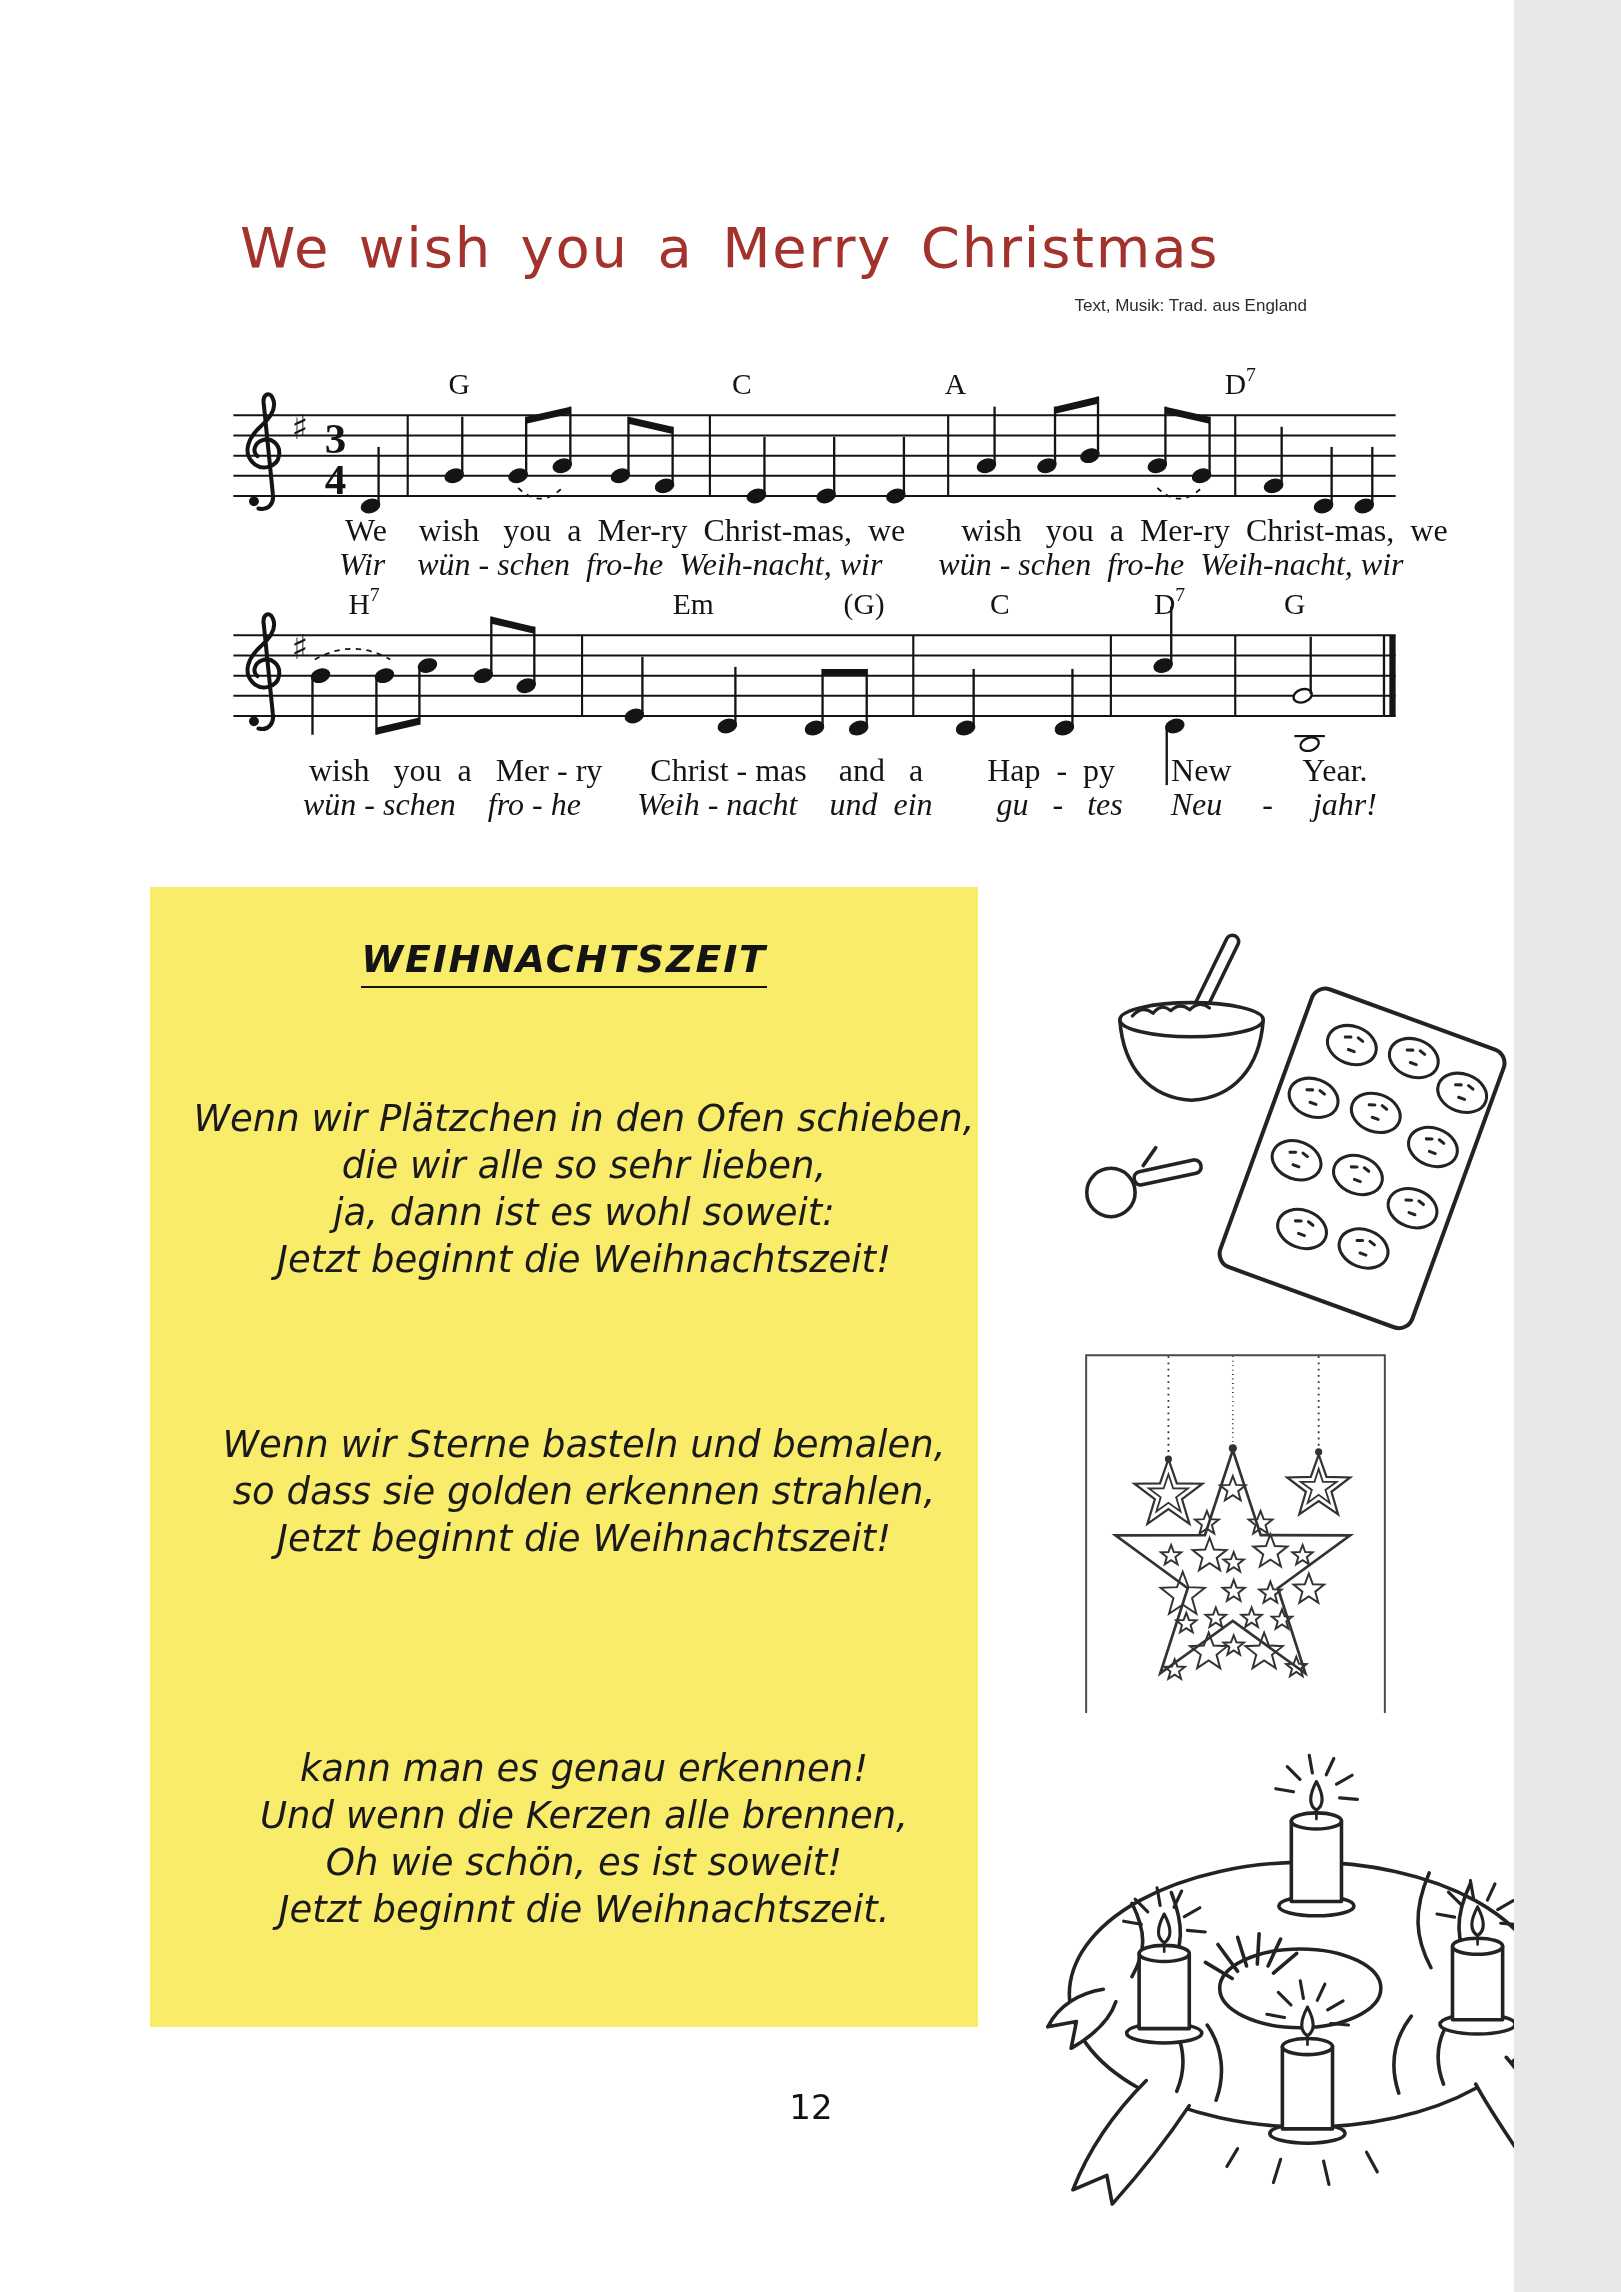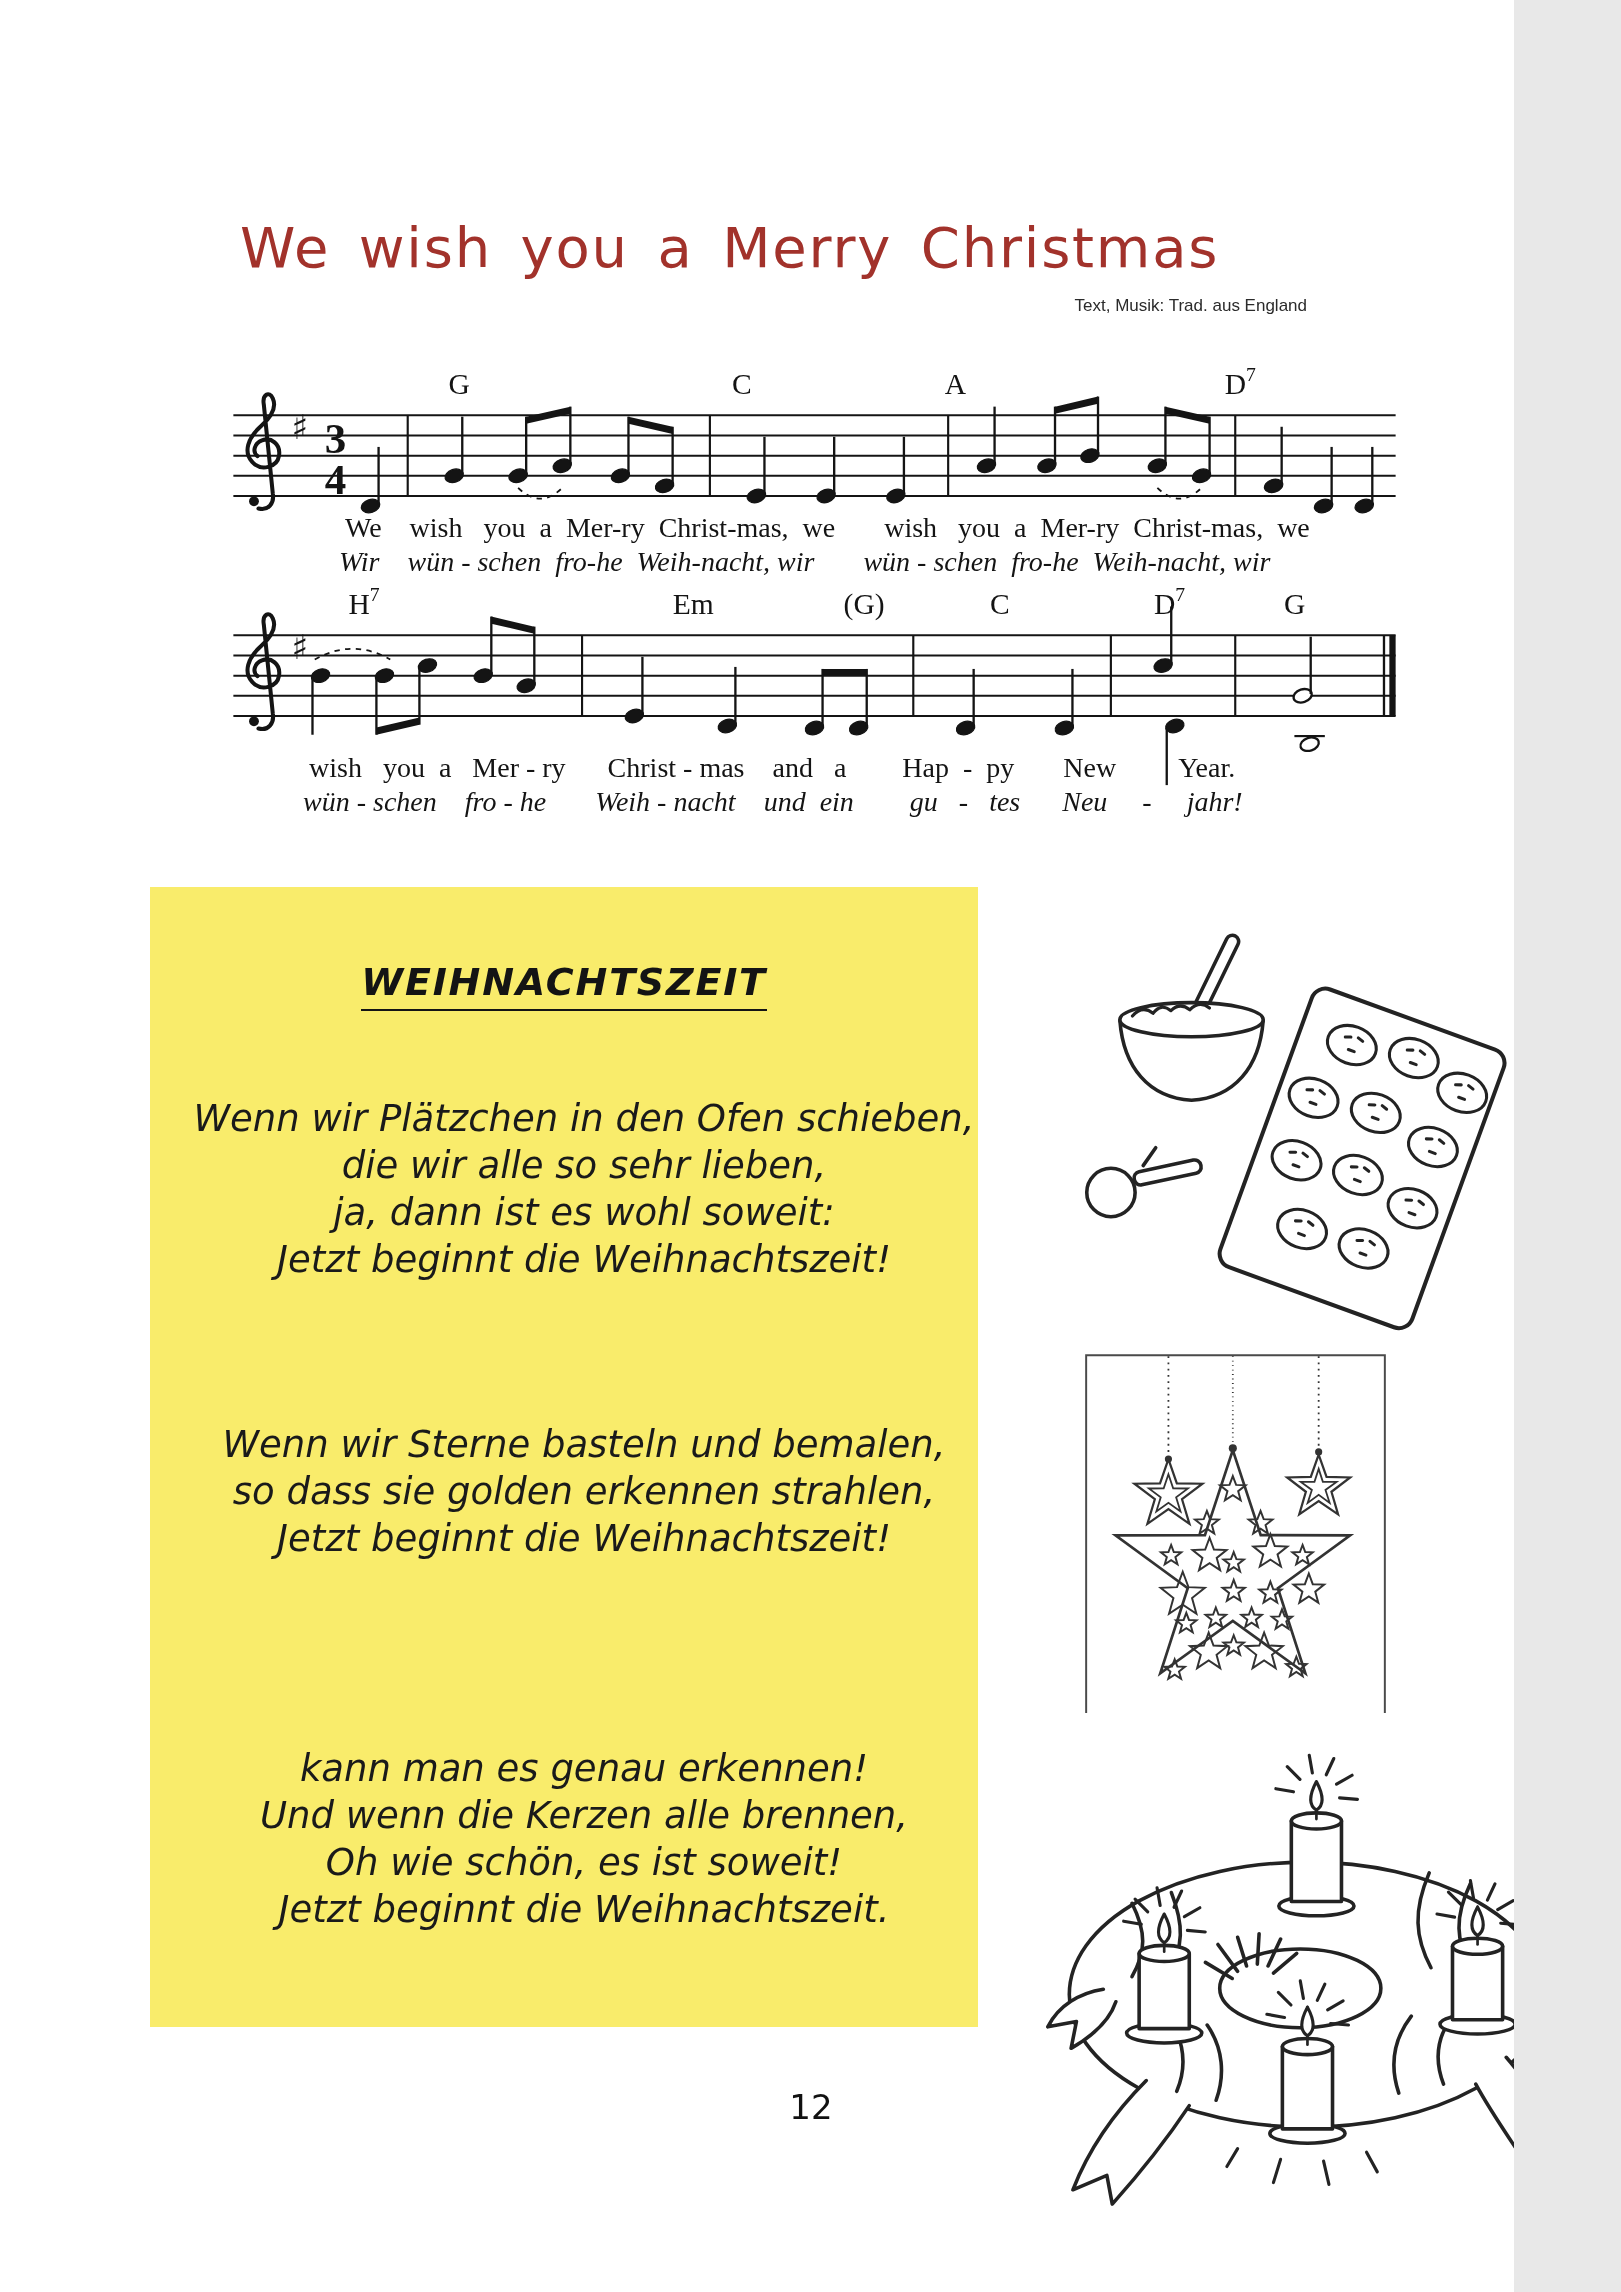--- a/index.html
+++ b/index.html
@@ -4,26 +4,26 @@
 <style>
   html,body{margin:0;padding:0;background:#e8e8e8;}
   .page{position:relative;width:1514px;height:2293px;background:#ffffff;overflow:hidden;
         font-family:"Liberation Sans",sans-serif;color:#141414;}
   .title{position:absolute;left:240px;top:215px;margin:0;font-family:"DejaVu Sans",sans-serif;
          font-weight:500;font-size:56px;letter-spacing:1.8px;word-spacing:9px;color:#a2322b;}
   .credit{position:absolute;right:207px;top:296px;font-size:17px;color:#2b2b2b;
           font-family:Liberation Sans, sans-serif;}
   svg.staff{position:absolute;left:228px;width:1173px;height:215px;overflow:visible;}
   #staff1{top:358px;} #staff2{top:578px;}
-  .lyric{position:absolute;white-space:pre;font-family:"Liberation Serif",serif;font-size:28px;color:#141414;}
+  .lyric{position:absolute;white-space:pre;font-family:"Liberation Serif",serif;font-size:32px;color:#141414;}
   .lyric.de{font-style:italic;}
   .l1en{left:345px;top:512px;} .l1de{left:339px;top:546px;}
   .l2en{left:309px;top:752px;} .l2de{left:303px;top:786px;}
   .poem-box{position:absolute;left:150px;top:887px;width:828px;height:1140px;background:#f9ec6b;text-align:center;}
-  .poem-title{display:inline-block;margin-top:73px;font-family:"DejaVu Sans",sans-serif;font-style:italic;
+  .poem-title{display:inline-block;margin-top:50px;font-family:"DejaVu Sans",sans-serif;font-style:italic;
               font-weight:600;font-size:38px;letter-spacing:1.8px;border-bottom:2.7px solid #141414;padding-bottom:5.4px;}
   .stanza{position:absolute;left:0;width:100%;text-align:center;font-family:"DejaVu Sans",sans-serif;
           font-style:italic;font-weight:500;font-size:37px;line-height:47px;color:#1a1a1a;padding-left:20px;}
   .s1{top:208px;} .s2{top:534px;} .s3{top:858px;}
   svg.illu{position:absolute;overflow:visible;}
   .baking{left:1057px;top:931px;width:484px;height:403px;}
   .starpic{left:1079px;top:1348px;width:313px;height:367px;}
   .wreath{left:1012px;top:1706px;width:573px;height:502px;}
   .pagenum{position:absolute;left:0;top:2087px;width:1622px;text-align:center;
            font-family:"DejaVu Sans",sans-serif;font-size:34px;color:#111;}

